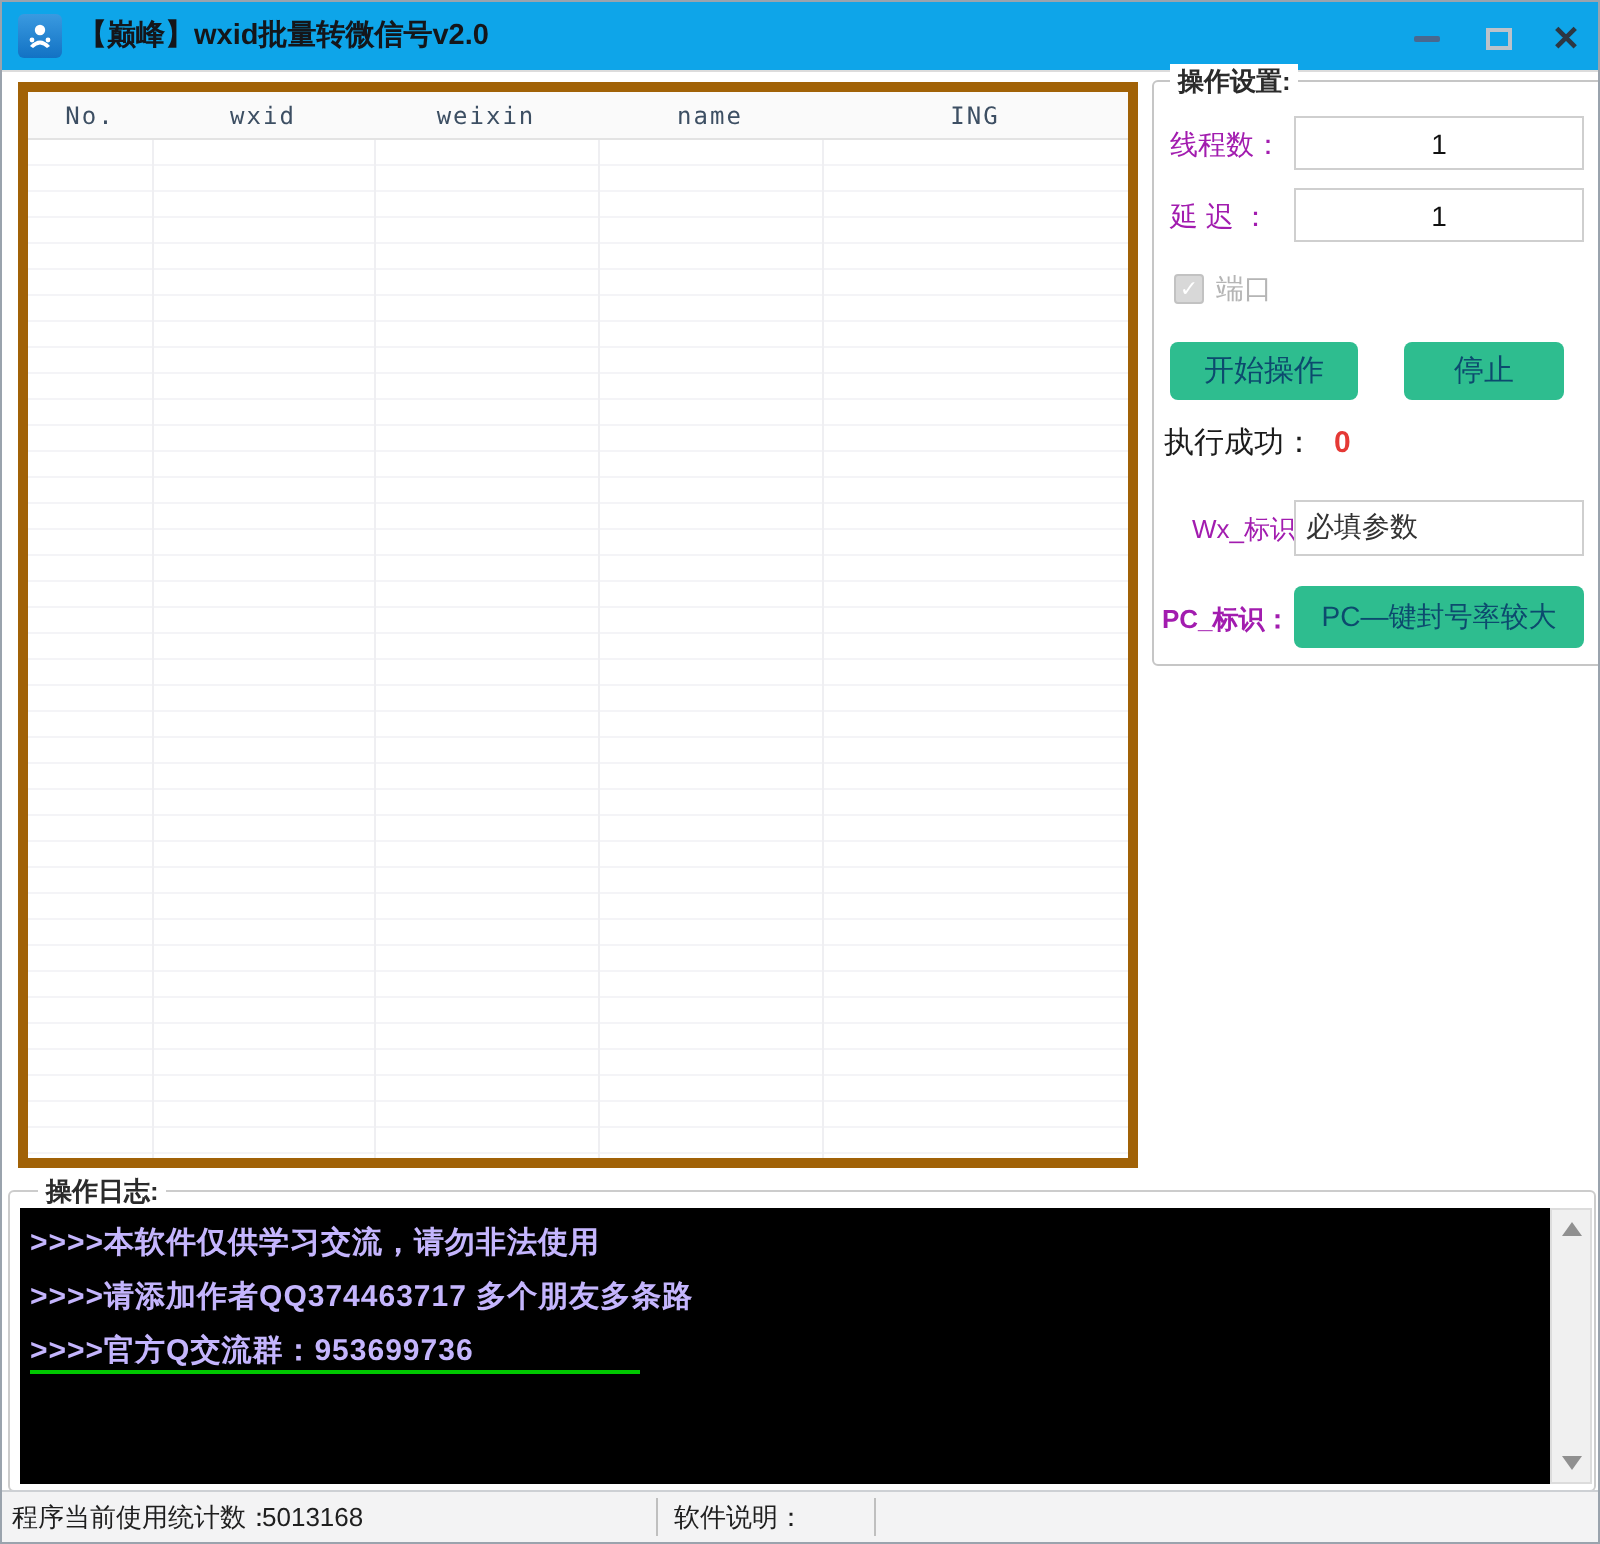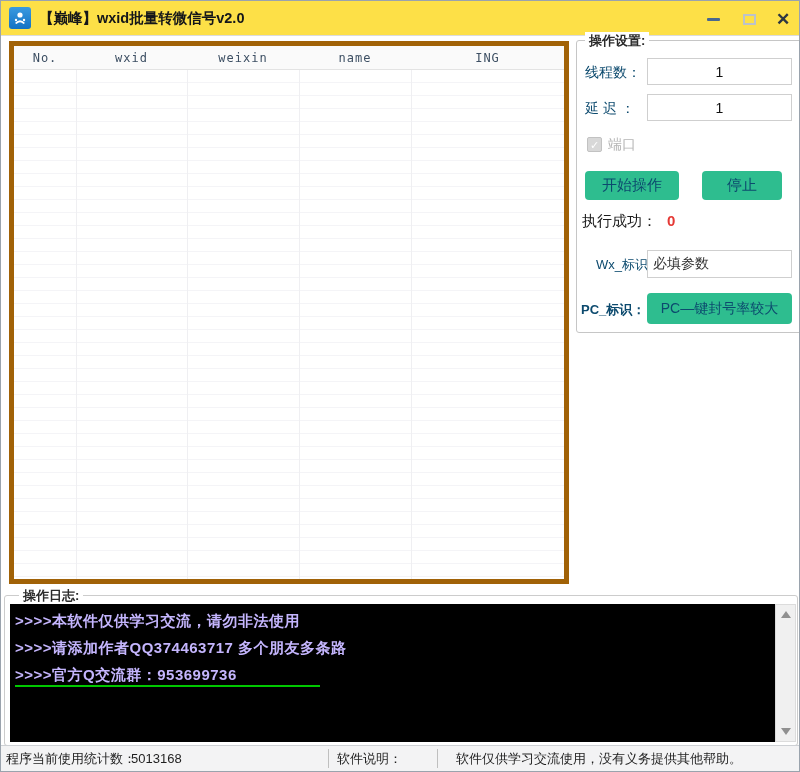--- a/index.html
+++ b/index.html
@@ -3,21 +3,21 @@
 <meta charset="utf-8">
 <style>
   * { margin:0; padding:0; box-sizing:border-box; }
   html,body { background:#888; }
   .window {
     position:relative; width:800px; height:772px; background:#ffffff;
     border:1px solid #9aa3ad; overflow:hidden;
     font-family:"Liberation Sans", sans-serif; color:#222;
   }
   
-  .titlebar { position:absolute; left:0; top:0; width:100%; height:35px; background:#fde047; border-bottom:1px solid #dcdcdc; }
+  .titlebar { position:absolute; left:0; top:0; width:100%; height:35px; background:#0ea5e9; border-bottom:1px solid #dcdcdc; }
   .app-icon { position:absolute; left:8px; top:6px; width:22px; height:22px; border-radius:3px;
     background:linear-gradient(180deg,#3a9ae0,#1272c4); display:flex; align-items:center; justify-content:center; }
   .title-text { position:absolute; left:38px; top:0; line-height:35px; font-size:14.5px; font-weight:bold; color:#14161a; }
   .win-btn { position:absolute; top:4px; width:28px; height:28px; display:flex; align-items:center; justify-content:center; cursor:pointer; }
   .btn-min { left:698px; } .btn-max { left:734px; } .btn-close { left:768px; }
   .min-glyph { width:13px; height:3px; background:#49688f; border-radius:1px; }
   .max-glyph { width:13px; height:11px; border:2px solid #bcc2ca; }
   .close-glyph { font-size:17px; font-weight:bold; color:#2d3742; line-height:1; }
   
   .grid { position:absolute; left:8px; top:40px; width:560px; height:543px; background:#fff; border:5px solid #a16207; }
@@ -28,21 +28,21 @@
   .grid-body { position:absolute; left:0; top:24px; right:0; bottom:0;
     background:repeating-linear-gradient(to bottom,#ffffff 0px,#ffffff 12px,#f4f4f7 12px,#f4f4f7 13px); }
   .vline { position:absolute; top:0; bottom:0; width:1px; background:#efeff2; }
   .v0{left:62px;} .v1{left:173px;} .v2{left:285px;} .v3{left:397px;}
   
   .groupbox { position:absolute; border:1px solid #c6c6c6; border-radius:3px; }
   .group-title { position:absolute; top:-9px; background:#fff; padding:0 4px; font-size:13px; font-weight:bold; color:#2b2b2b; white-space:nowrap; }
   
   .settings { left:575px; top:39px; width:264px; height:293px; }
   .settings .group-title { left:8px; }
-  .field-label { position:absolute; font-size:14px; color:#0c4a6e; white-space:nowrap; }
+  .field-label { position:absolute; font-size:14px; color:#a21caf; white-space:nowrap; }
   .txt { position:absolute; border:1px solid #cfcfcf; background:#fff; font-family:"Liberation Sans",sans-serif; outline:none; }
   .txt-thread { left:70px; top:17px; width:145px; height:27px; text-align:center; font-size:14px; color:#111; }
   .txt-delay  { left:70px; top:53px; width:145px; height:27px; text-align:center; font-size:14px; color:#111; }
   .chk { position:absolute; left:10px; top:96px; width:15px; height:15px; background:#d8d8d8; border:1px solid #c2c2c2; border-radius:2px;
     color:#fff; font-size:11px; line-height:14px; text-align:center; }
   .chk-label { position:absolute; left:31px; top:95px; font-size:14px; color:#b5b5b5; }
   .txt-port { left:73px; top:90px; width:142px; height:26px; font-family:"DejaVu Sans Mono",monospace; font-size:11px; color:#4c5a68; padding:0 2px; }
   .btn-green { position:absolute; background:#2EBD8F; border:none; border-radius:4px; color:#0c4a6e; cursor:pointer;
     font-family:"Liberation Sans",sans-serif; }
   .btn-start { left:8px; top:130px; width:94px; height:29px; font-size:15px; }
@@ -153,16 +153,15 @@
       <div class="sb-arrow sb-down"></div>
     </div>
   </div>
 
   <div class="statusbar">
     <span class="sb-item sb-usage-label">程序当前使用统计数：</span>
     <span class="sb-item sb-usage-value">5013168</span>
     <div class="sb-divider d1"></div>
     <span class="sb-item sb-desc-label">软件说明：</span>
     <div class="sb-divider d2"></div>
-    <span class="sb-item sb-desc-text">软件仅供学习交流使用，没有义务提供其他帮助。</span>
   </div>
 
 </div>
 
 </body></html>

